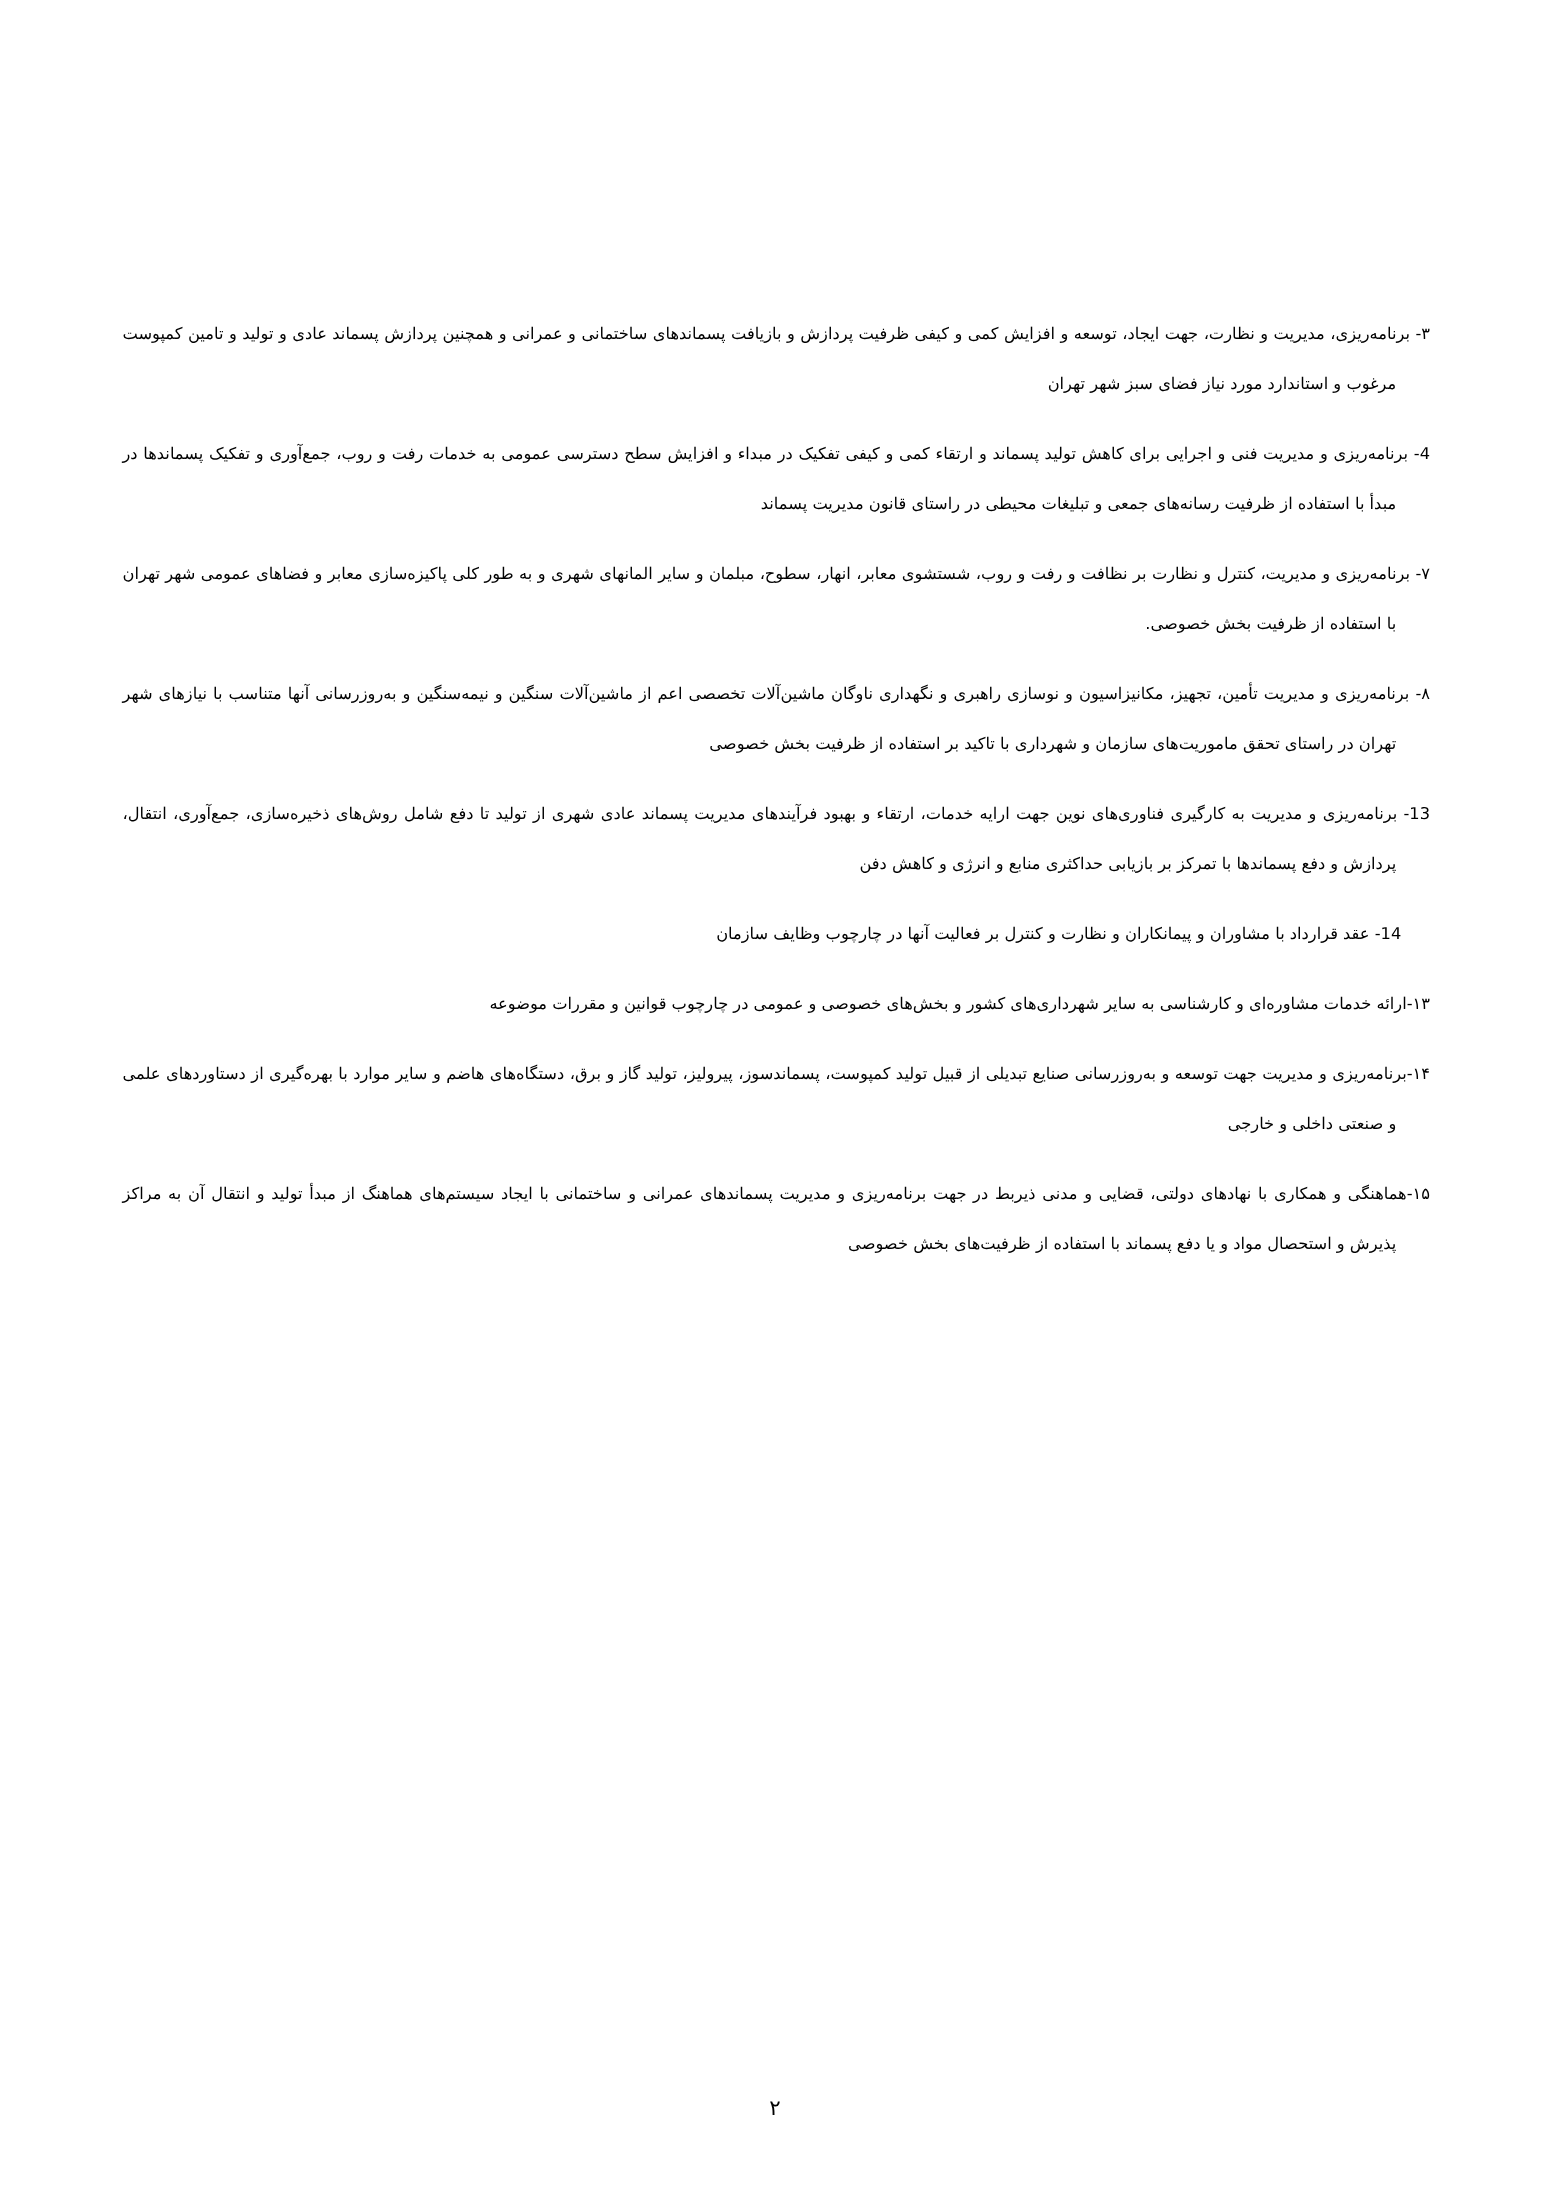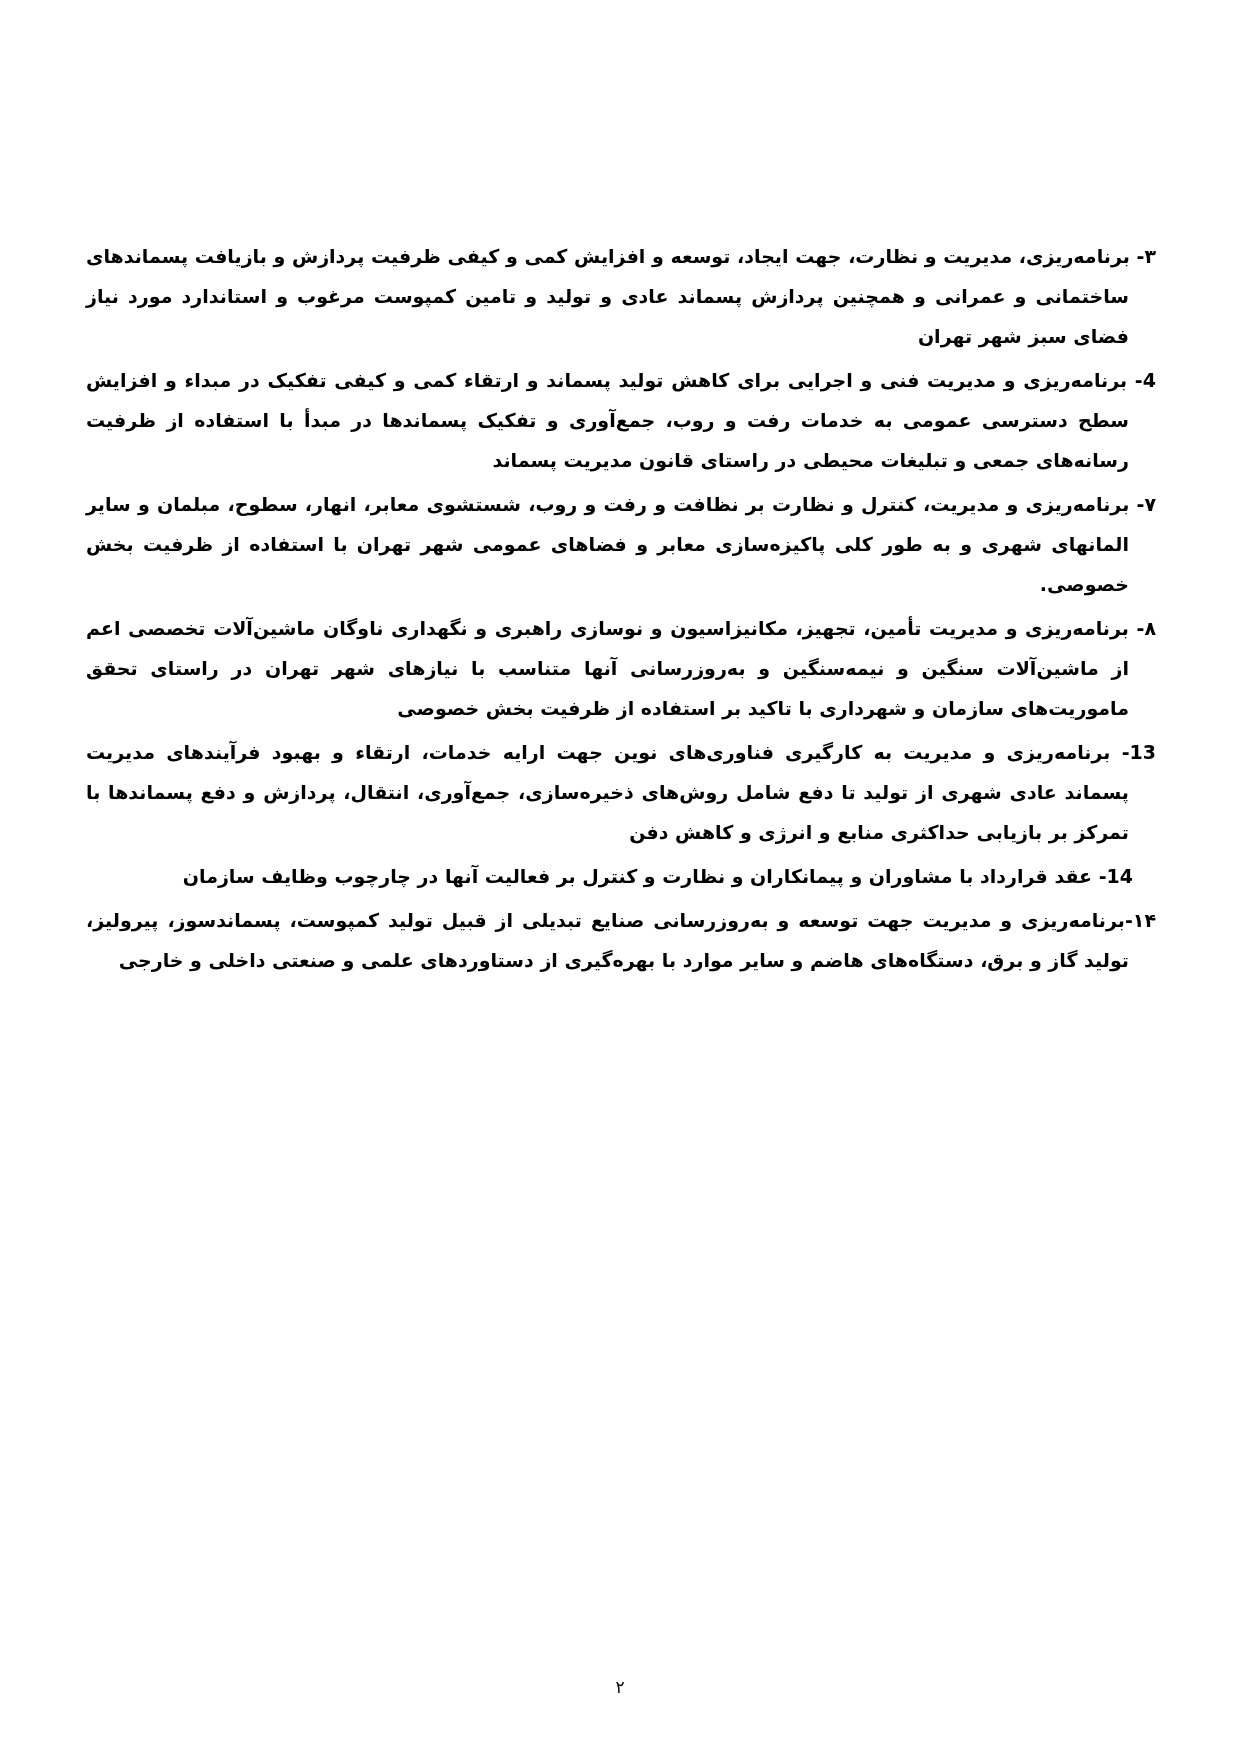--- a/index.html
+++ b/index.html
@@ -16,23 +16,23 @@
     overflow: hidden;
   }
   .doc-body {
     position: absolute;
     top: 232px;
     right: 80px;
     width: 1078px;
     direction: rtl;
   }
   p.item {
-    margin: 4px;
-    font-size: 19px;
-    font-weight: bold;
+    margin: 16px;
+    font-size: 13px;
+    font-weight: normal;
     line-height: 40px;
     text-align: justify;
     color: #000000;
     
     padding-right: 27px;
     text-indent: -27px;
   }
   p.item.indented {
     
     text-indent: -4px;
@@ -53,16 +53,18 @@
 <body>
 
 <div class="doc-body">
 
 <p class="item">۳- برنامه‌ریزی، مدیریت و نظارت، جهت ایجاد، توسعه و افزایش کمی و کیفی ظرفیت پردازش و بازیافت پسماندهای ساختمانی و عمرانی و همچنین پردازش پسماند عادی و تولید و تامین کمپوست مرغوب و استاندارد مورد نیاز فضای سبز شهر تهران</p>
     <p class="item">4- برنامه‌ریزی و مدیریت فنی و اجرایی برای کاهش تولید پسماند و ارتقاء کمی و کیفی تفکیک در مبداء و افزایش سطح دسترسی عمومی به خدمات رفت و روب، جمع‌آوری و تفکیک پسماندها در مبدأ با استفاده از ظرفیت رسانه‌های جمعی و تبلیغات محیطی در راستای قانون مدیریت پسماند</p>
     <p class="item">۷- برنامه‌ریزی و مدیریت، کنترل و نظارت بر نظافت و رفت و روب، شستشوی معابر، انهار، سطوح، مبلمان و سایر المانهای شهری و به طور کلی پاکیزه‌سازی معابر و فضاهای عمومی شهر تهران با استفاده از ظرفیت بخش خصوصی.</p>
     <p class="item">۸- برنامه‌ریزی و مدیریت تأمین، تجهیز، مکانیزاسیون و نوسازی راهبری و نگهداری ناوگان ماشین‌آلات تخصصی اعم از ماشین‌آلات سنگین و نیمه‌سنگین و به‌روزرسانی آنها متناسب با نیازهای شهر تهران در راستای تحقق ماموریت‌های سازمان و شهرداری با تاکید بر استفاده از ظرفیت بخش خصوصی</p>
     <p class="item">13- برنامه‌ریزی و مدیریت به کارگیری فناوری‌های نوین جهت ارایه خدمات، ارتقاء و بهبود فرآیندهای مدیریت پسماند عادی شهری از تولید تا دفع شامل روش‌های ذخیره‌سازی، جمع‌آوری، انتقال، پردازش و دفع پسماندها با تمرکز بر بازیابی حداکثری منابع و انرژی و کاهش دفن</p>
     <p class="item indented">14- عقد قرارداد با مشاوران و پیمانکاران و نظارت و کنترل بر فعالیت آنها در چارچوب وظایف سازمان</p>
+    <p class="item">۱۳-ارائه خدمات مشاوره‌ای و کارشناسی به سایر شهرداری‌های کشور و بخش‌های خصوصی و عمومی در چارچوب قوانین و مقررات موضوعه</p>
     <p class="item">۱۴-برنامه‌ریزی و مدیریت جهت توسعه و به‌روزرسانی صنایع تبدیلی از قبیل تولید کمپوست، پسماندسوز، پیرولیز، تولید گاز و برق، دستگاه‌های هاضم و سایر موارد با بهره‌گیری از دستاوردهای علمی و صنعتی داخلی و خارجی</p>
+    <p class="item">۱۵-هماهنگی و همکاری با نهادهای دولتی، قضایی و مدنی ذیربط در جهت برنامه‌ریزی و مدیریت پسماندهای عمرانی و ساختمانی با ایجاد سیستم‌های هماهنگ از مبدأ تولید و انتقال آن به مراکز پذیرش و استحصال مواد و یا دفع پسماند با استفاده از ظرفیت‌های بخش خصوصی</p>
   </div>
 
 <div class="page-number">۲</div>
 
 </body></html>

